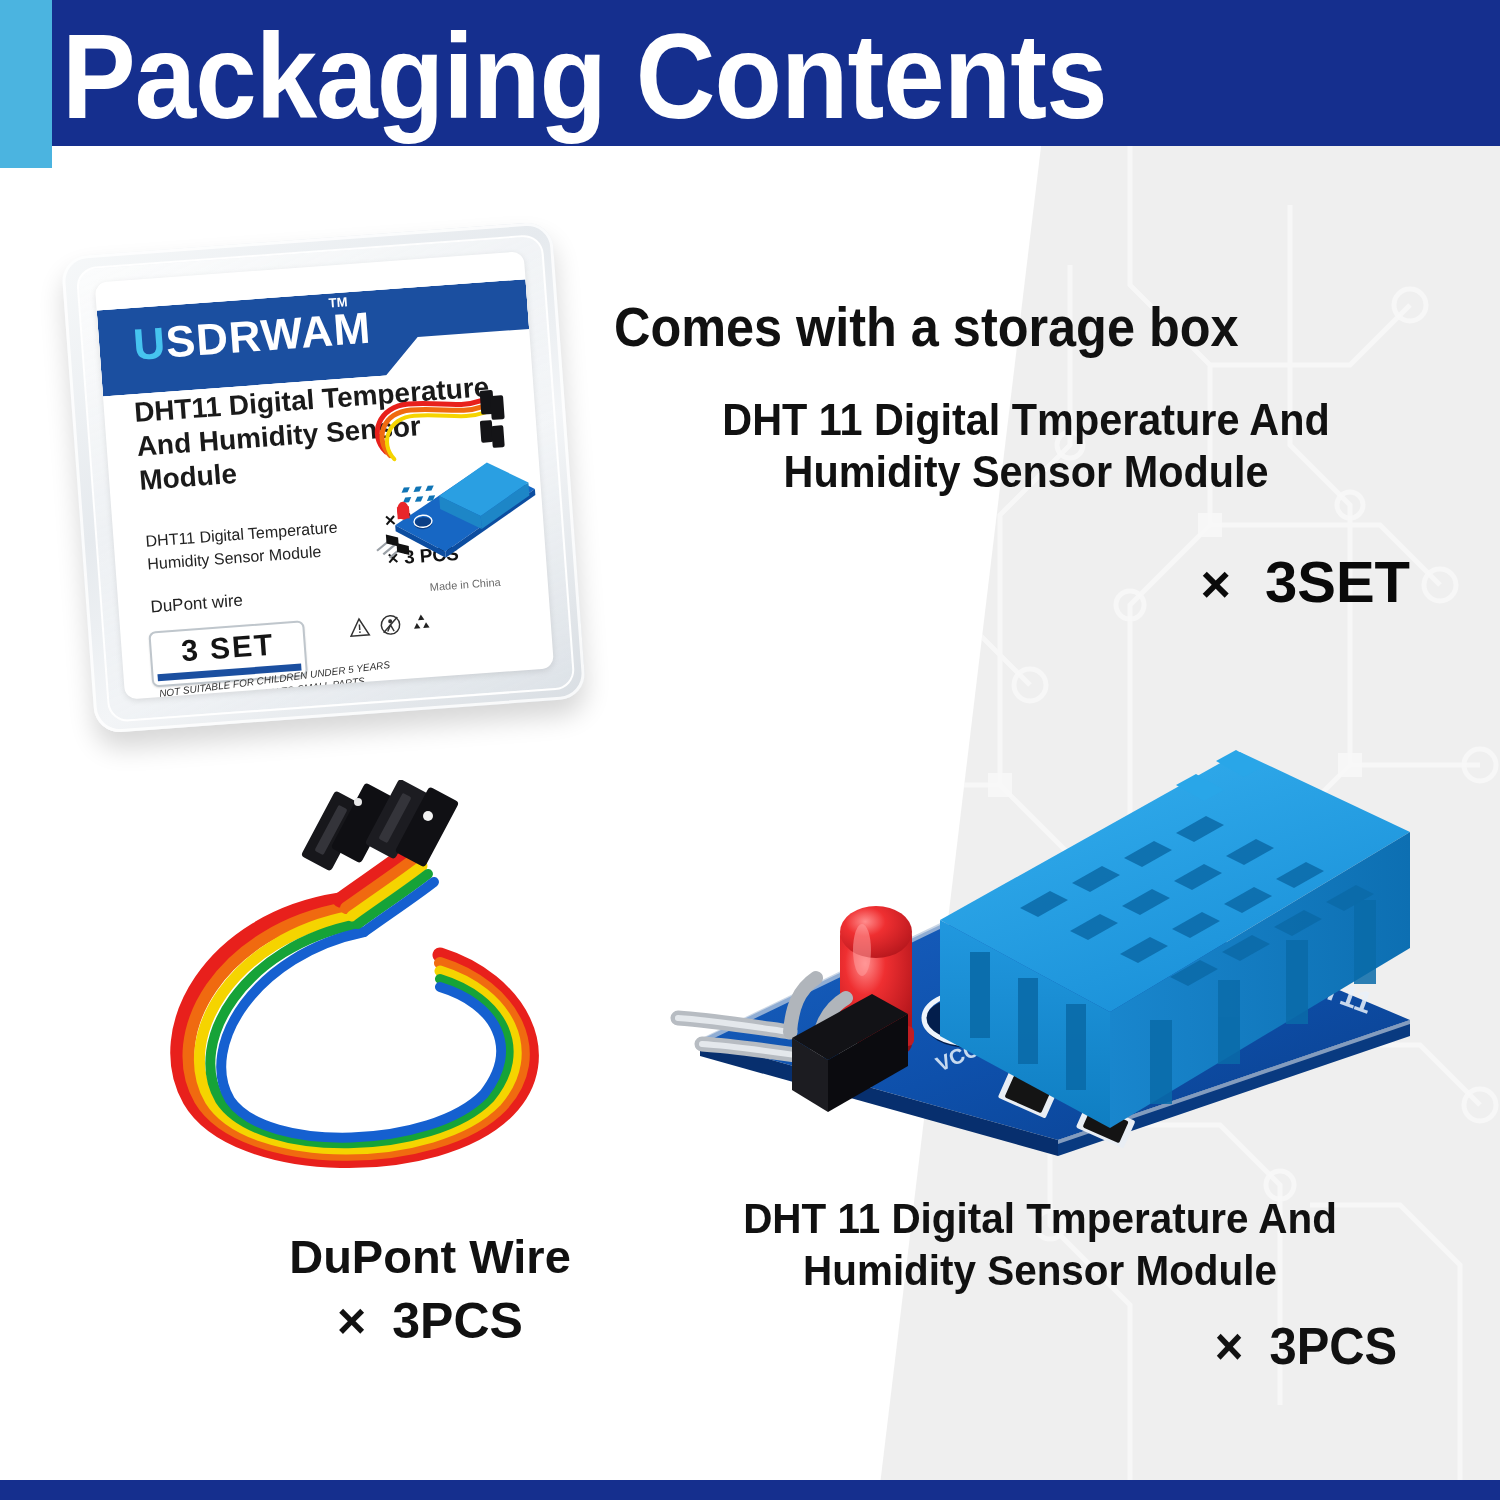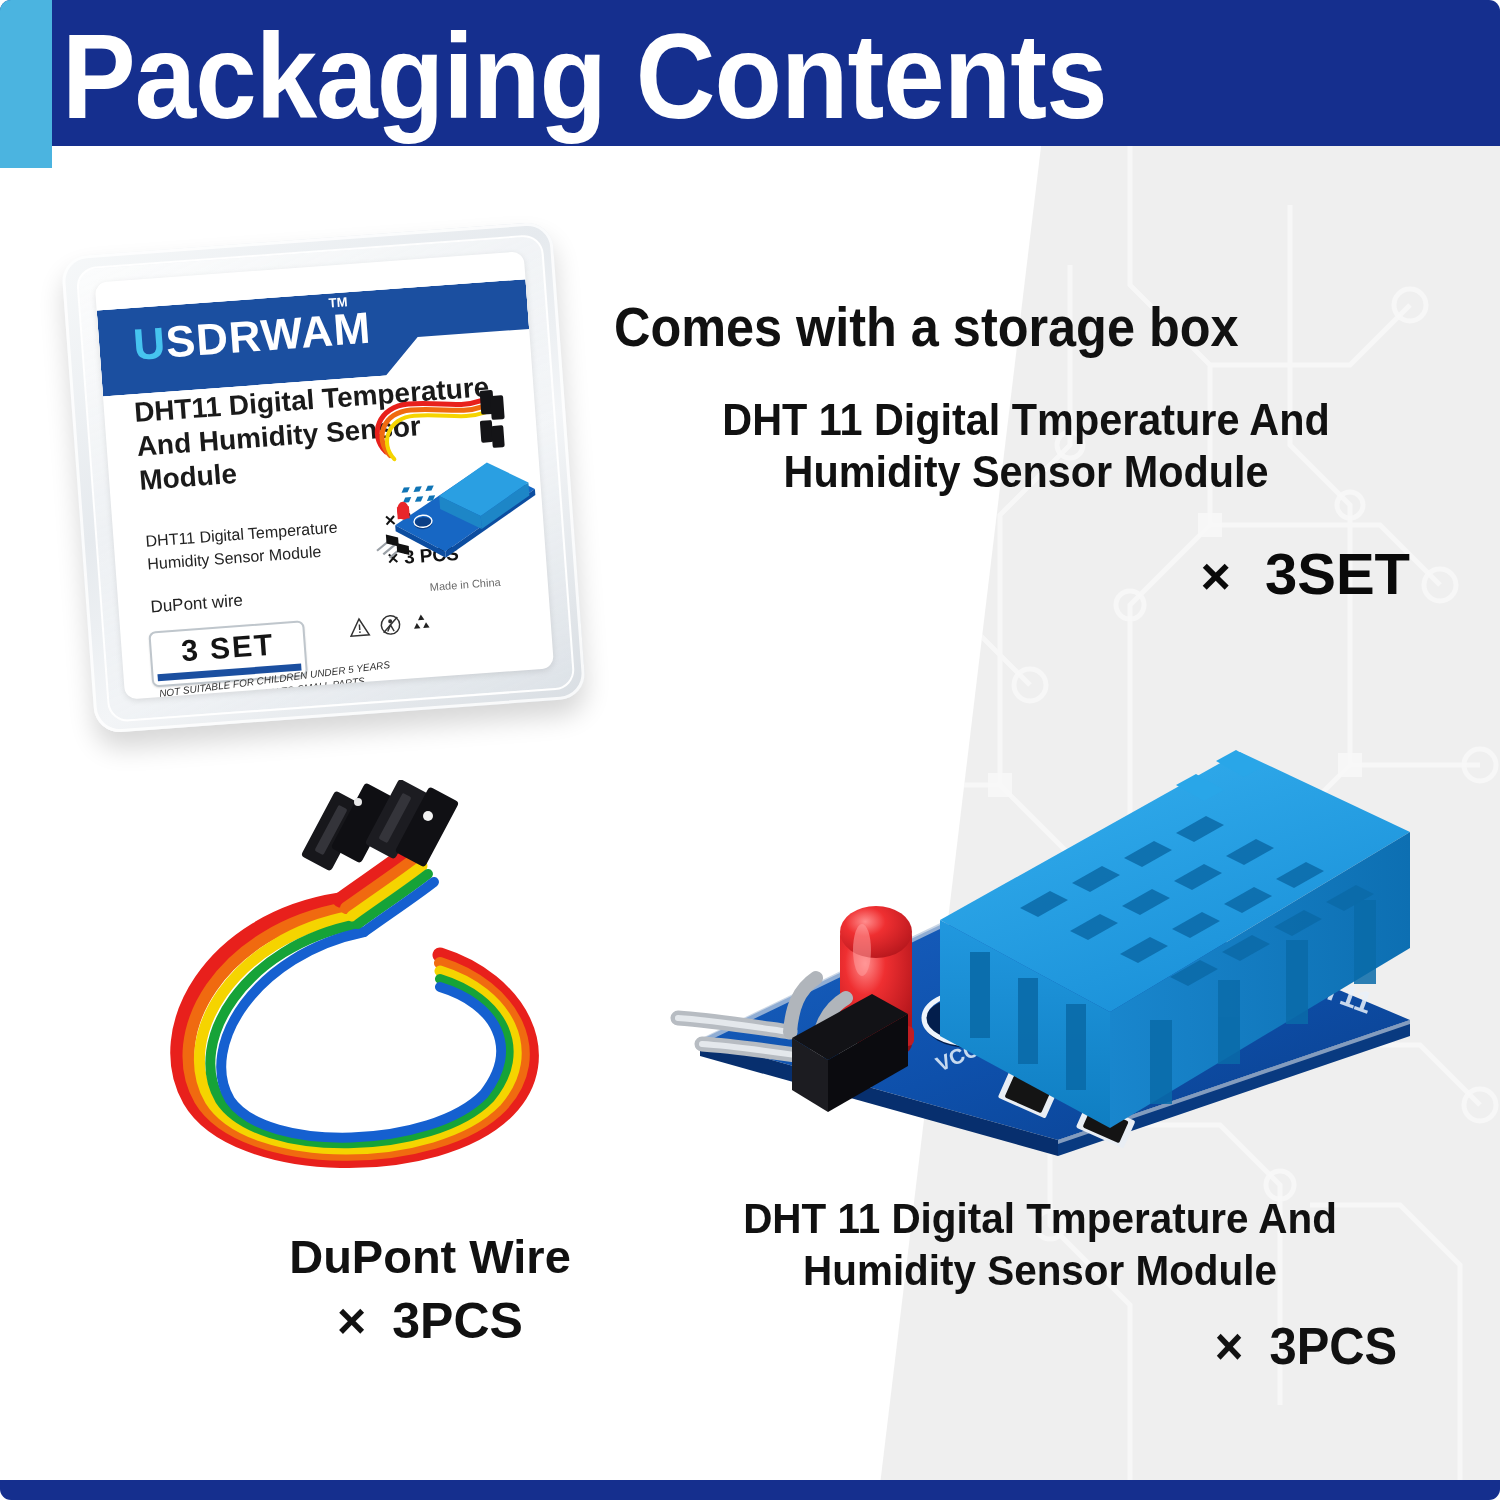--- a/index.html
+++ b/index.html
@@ -2,21 +2,21 @@
 <html><head>
 <meta charset="utf-8">
 <style>
   html,body{margin:0;padding:0;}
   body{
     width:1500px;height:1500px;
     background:#ffffff;
     font-family:"Liberation Sans", sans-serif;
     overflow:hidden;position:relative;
   }
-  .stage{position:absolute;inset:0;overflow:hidden;border-radius:11px;}
+  .stage{position:absolute;inset:0;overflow:hidden;}
 
   
   .bg-panel{
     position:absolute;top:145px;right:0;width:620px;height:1340px;
     background:#ececec;
     clip-path:polygon(26% 0%, 100% 0%, 100% 100%, 0% 100%);
     opacity:.85;
   }
   .bg-circuit{
     position:absolute;top:145px;right:0;width:620px;height:1340px;
@@ -52,21 +52,21 @@
     transform:scaleX(.90);transform-origin:left top;white-space:nowrap;
   }
   .subhead{
     position:absolute;left:646px;top:394px;width:760px;
     font-size:44px;line-height:52px;font-weight:bold;color:#111;
     text-align:center;
     transform:scaleX(.94);transform-origin:center top;
   }
   .qty-top{
     position:absolute;left:1000px;top:540px;width:410px;
-    text-align:right;font-size:58px;line-height:68px;font-weight:bold;color:#0a0a0a;
+    text-align:right;font-size:58px;line-height:84px;font-weight:bold;color:#0a0a0a;
   }
   .qty-top .mul{margin-right:34px;font-size:52px;}
 
   .cap-left{
     position:absolute;left:180px;top:1228px;width:500px;
     text-align:center;font-size:47px;line-height:58px;font-weight:bold;color:#111;
   }
   .cap-left .qty{margin-top:6px;font-size:50px;display:block;}
   .cap-left .mul{margin-right:26px;}
 

